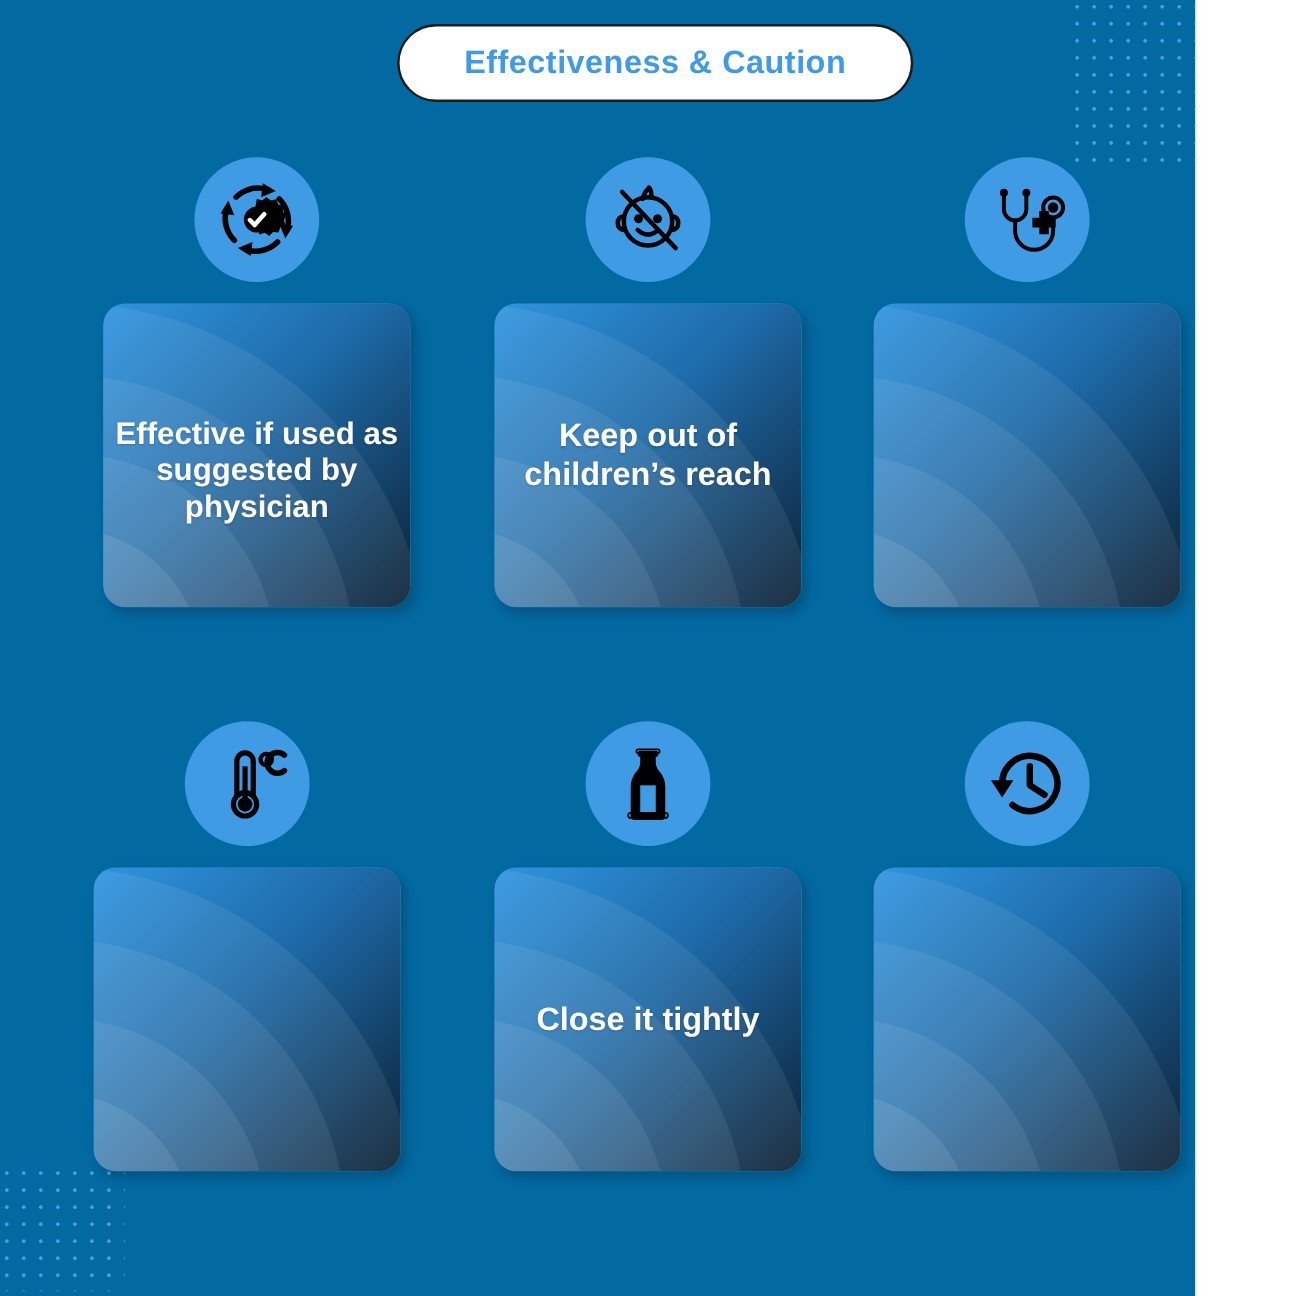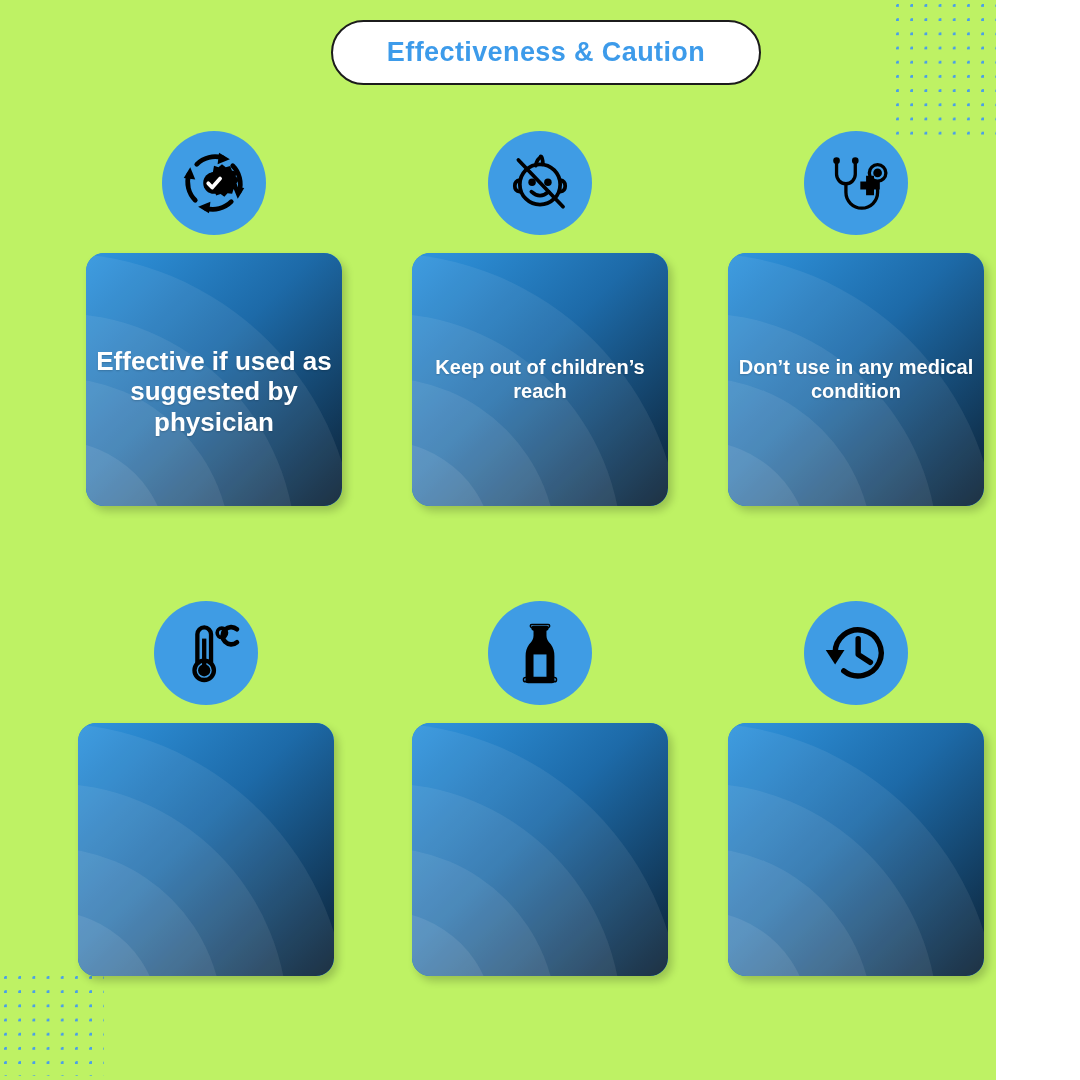--- a/index.html
+++ b/index.html
@@ -5,21 +5,21 @@
   * { margin:0; padding:0; box-sizing:border-box; }
   html, body {
     width:1080px; height:1080px;
     background:#ffffff;
     font-family:"Liberation Sans", sans-serif;
     overflow:hidden;
   }
   #stage {
     position:relative;
     width:996px; height:1080px;
-    background:#bef264;
+    background:#0369a1;
   }
 
   
   .dots {
     position:absolute;
     background-image:
       radial-gradient(circle at 1.6px 1.6px, #4a9fe8 1.4px, rgba(74,159,232,0) 1.7px);
     background-size:14.2px 14.2px;
     background-repeat:repeat;
     pointer-events:none;
@@ -69,21 +69,21 @@
     overflow:hidden;
     background:#2a8ed6;
     box-shadow:4px 5px 9px rgba(0,0,0,0.20);
     display:flex; align-items:center; justify-content:center;
   }
   .card .waves { position:absolute; inset:0; }
   .card-text {
     position:relative;
     z-index:3;
     color:#ffffff;
-    font-size:20px;
+    font-size:27px;
     line-height:1.16;
     font-weight:bold;
     text-align:center;
     padding:0 10px;
     text-shadow:0 1px 2px rgba(0,0,0,0.18);
     width:100%;
   }
   .card-text.tall { font-size:26px;margin-top:24px; }
 </style>
 </head>
@@ -212,21 +212,20 @@
         </defs>
         <g clip-path="url(#c3)">
           <rect width="256" height="253" fill="url(#g3)"></rect>
           <circle cx="-30" cy="300" r="300" fill="#ffffff" opacity="0.075"></circle>
           <circle cx="-30" cy="300" r="240" fill="#ffffff" opacity="0.075"></circle>
           <circle cx="-30" cy="300" r="175" fill="#ffffff" opacity="0.08"></circle>
           <circle cx="-30" cy="300" r="112" fill="#ffffff" opacity="0.09"></circle>
           <circle cx="-40" cy="330" r="60" fill="#ffffff" opacity="0.07"></circle>
         </g>
       </svg>
-      <div class="card-text">Don’t use in any medical condition</div>
     </div>
   </div>
 
   <div class="item" style="left:78px; top:601px;">
     <div class="icon-badge">
       <svg width="72" height="72" viewBox="0 0 100 100">
         <path d="M38 66 V24 a9.5 9.5 0 0 1 19 0 v42" fill="none" stroke="#000" stroke-width="6"></path>
         <circle cx="47.5" cy="74" r="13.5" fill="none" stroke="#000" stroke-width="6"></circle>
         <circle cx="47.5" cy="74" r="8.5" fill="#000"></circle>
         <rect x="44.5" y="30" width="6" height="42" fill="#000"></rect>
@@ -283,20 +282,21 @@
         </defs>
         <g clip-path="url(#c5)">
           <rect width="256" height="253" fill="url(#g5)"></rect>
           <circle cx="-30" cy="300" r="300" fill="#ffffff" opacity="0.075"></circle>
           <circle cx="-30" cy="300" r="240" fill="#ffffff" opacity="0.075"></circle>
           <circle cx="-30" cy="300" r="175" fill="#ffffff" opacity="0.08"></circle>
           <circle cx="-30" cy="300" r="112" fill="#ffffff" opacity="0.09"></circle>
           <circle cx="-40" cy="330" r="60" fill="#ffffff" opacity="0.07"></circle>
         </g>
       </svg>
+      <div class="card-text">Close it tightly</div>
     </div>
   </div>
 
   <div class="item" style="left:728px; top:601px;">
     <div class="icon-badge">
       <svg width="72" height="72" viewBox="0 0 100 100">
         <path d="M21 50 a32 32 0 1 1 12 24.8" fill="none" stroke="#000" stroke-width="7.5" stroke-linecap="round"></path>
         <polygon points="8,46 34,46 21,66" fill="#000"></polygon>
         <path d="M53 30 v22 l17 11" fill="none" stroke="#000" stroke-width="7.5" stroke-linecap="round" stroke-linejoin="round"></path>
       </svg>

